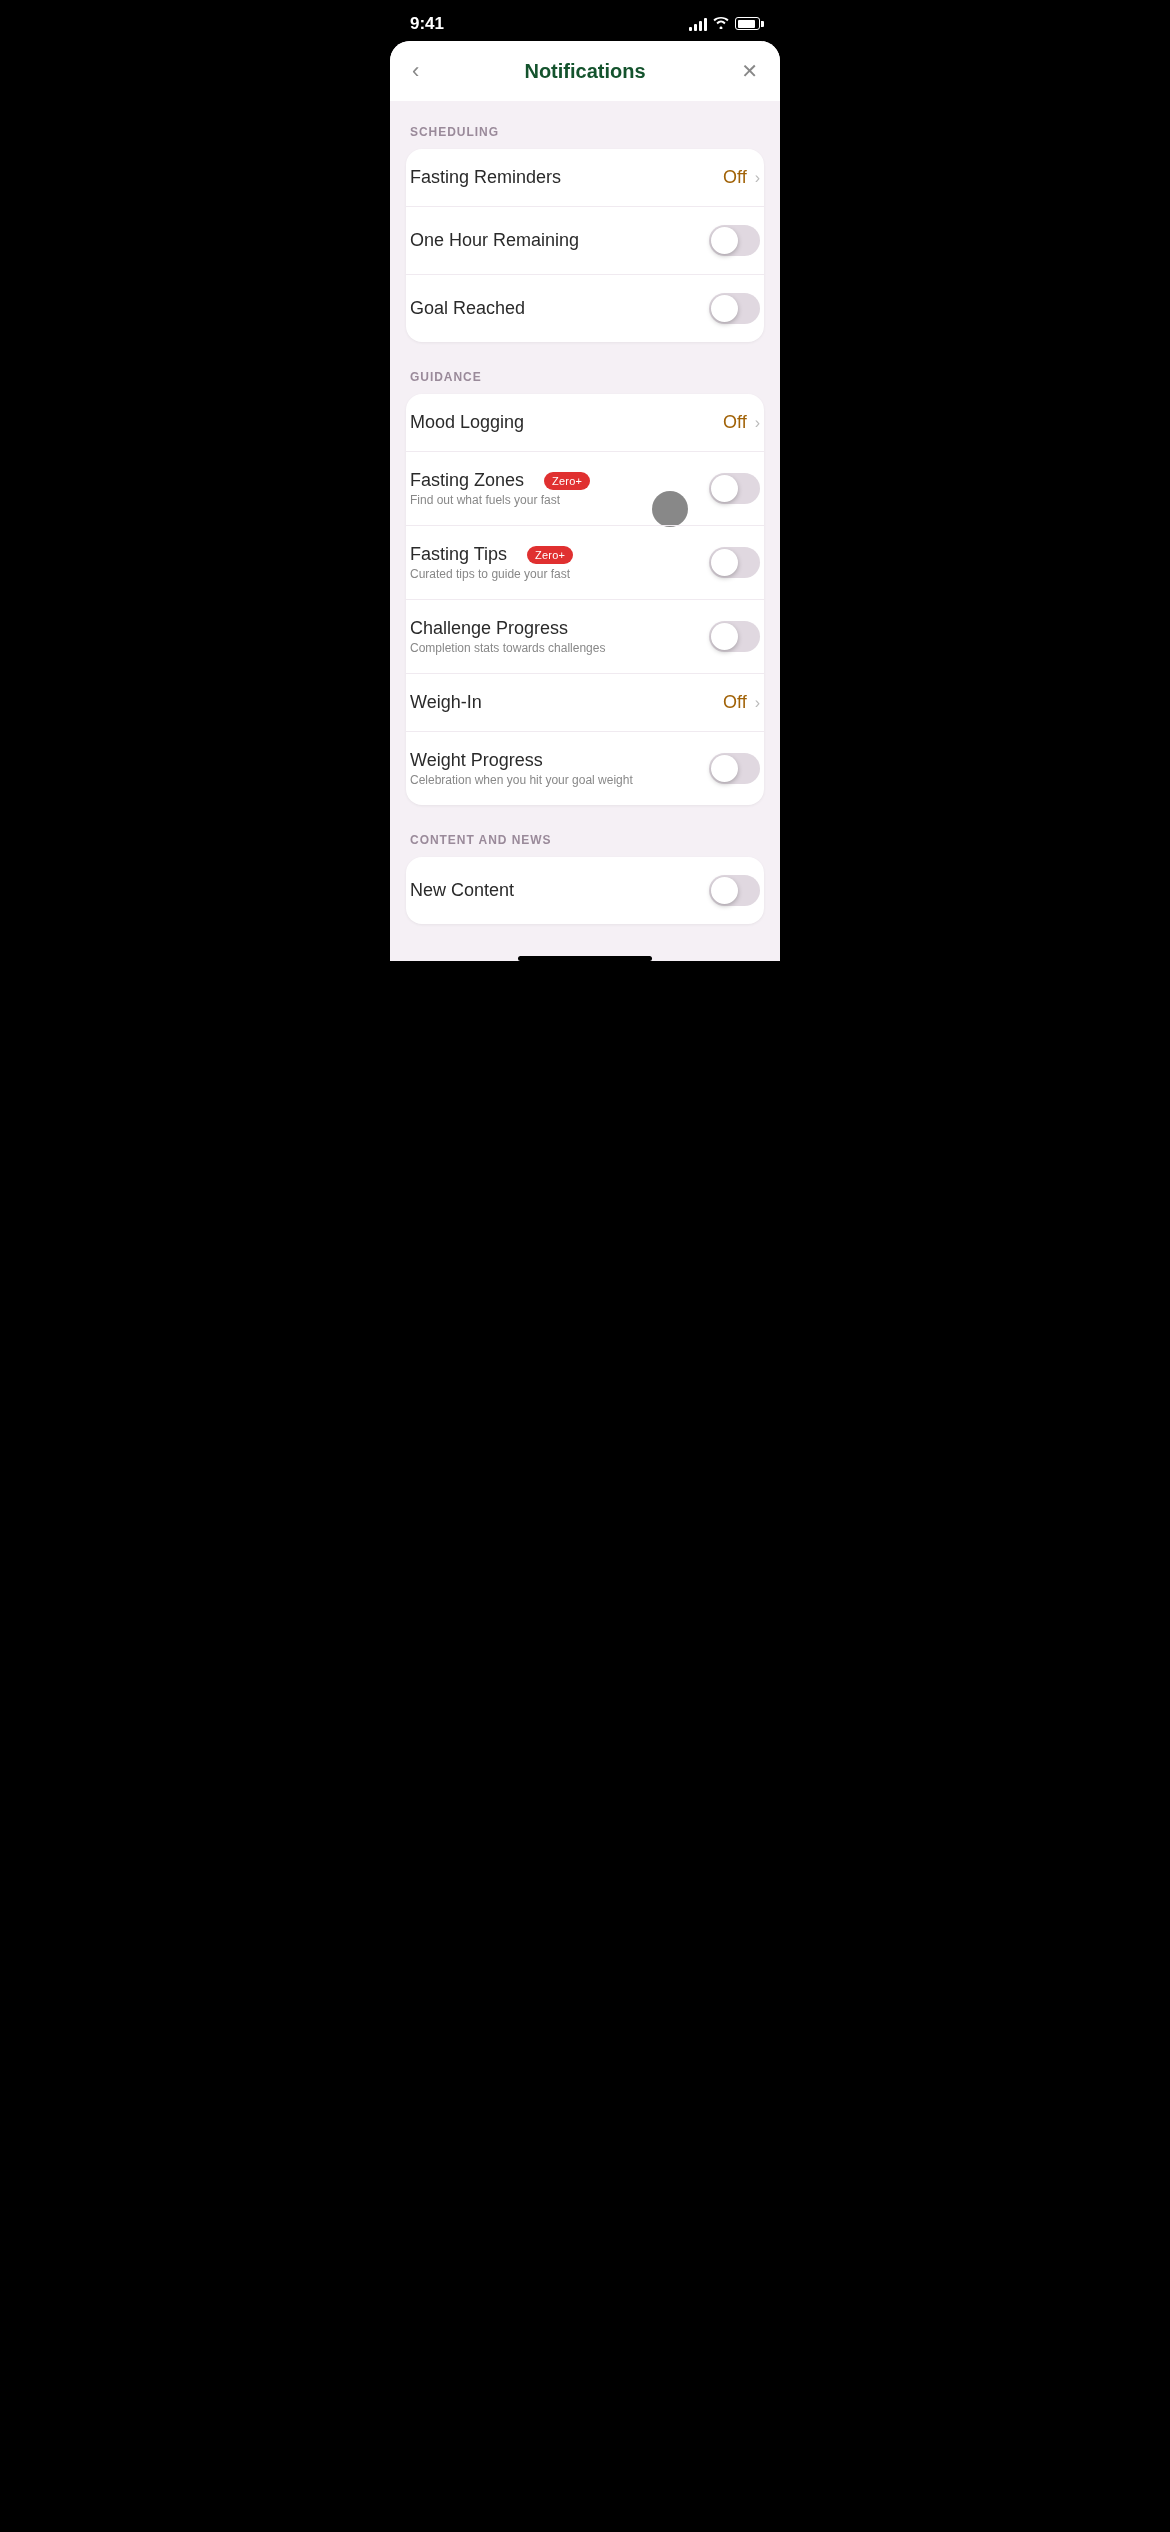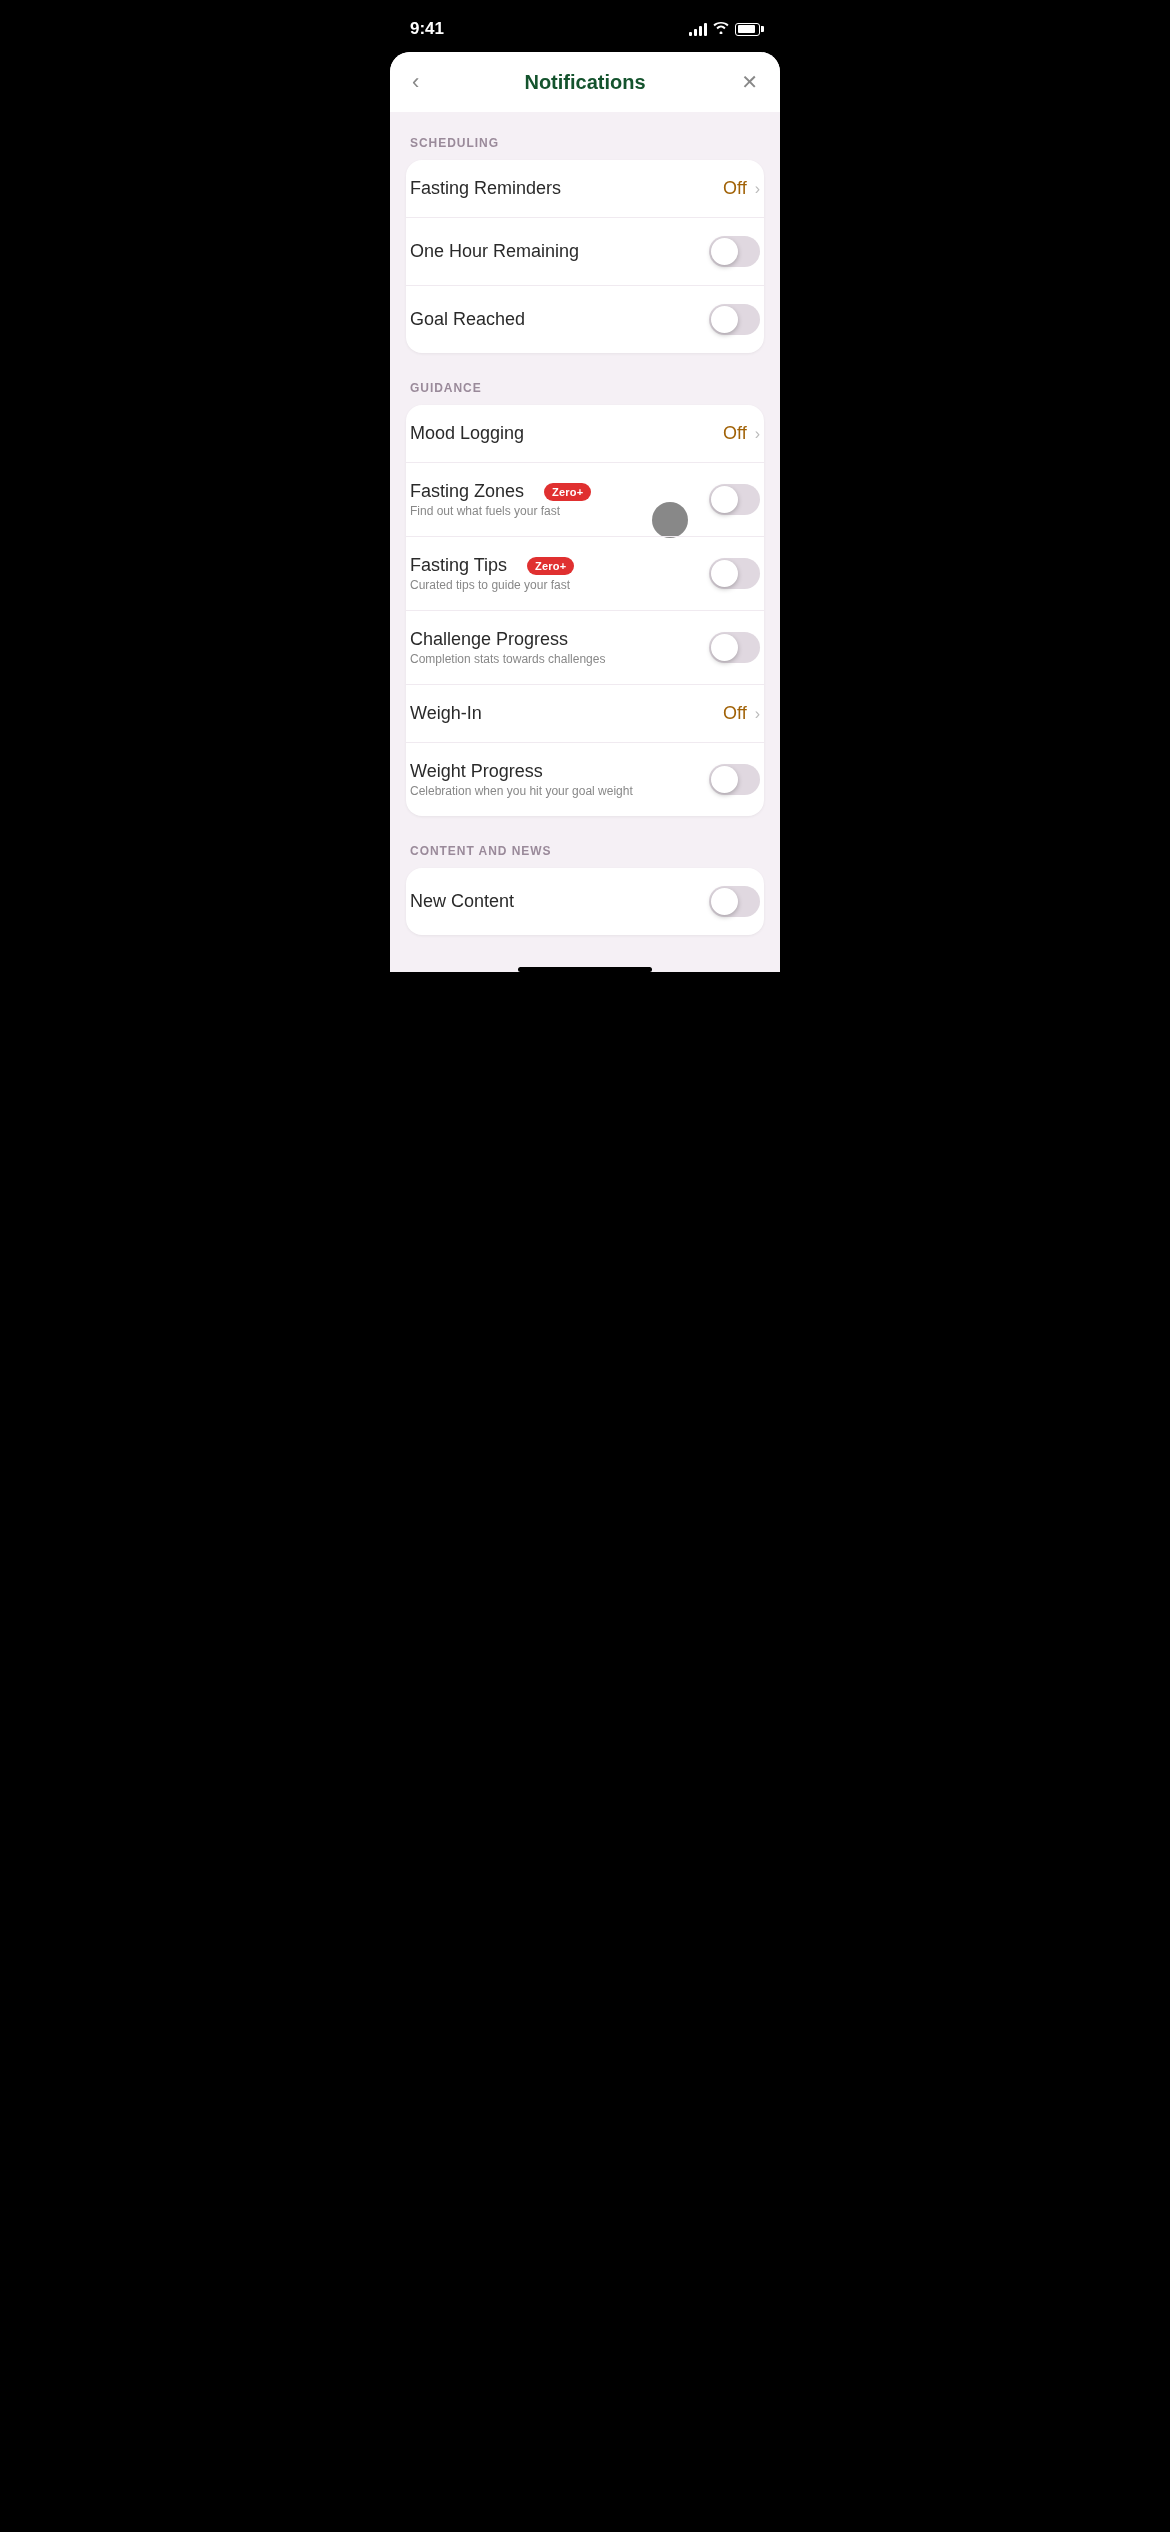--- a/index.html
+++ b/index.html
@@ -17,21 +17,21 @@
       min-height: 844px;
     }
 
     .status-bar {
       background: #000;
       color: #fff;
       display: flex;
       justify-content: space-between;
       align-items: center;
       padding: 14px 20px 8px;
-      height: 52px;
+      height: 41px;
     }
 
     .status-time {
       font-size: 17px;
       font-weight: 600;
       color: #fff;
     }
 
     .status-icons {
       display: flex;
@@ -217,21 +217,21 @@
       left: 2px;
       box-shadow: 0 2px 5px rgba(0,0,0,0.25);
       transition: left 0.2s;
     }
 
     
     .zero-badge {
       background: #e03030;
       color: #fff;
       font-size: 11px;
-      font-weight: 700;
+      font-weight: 400;
       padding: 3px 8px;
       border-radius: 12px;
       display: inline-flex;
       align-items: center;
       letter-spacing: 0.02em;
     }
 
     .row-title-with-badge {
       display: flex;
       align-items: center;

